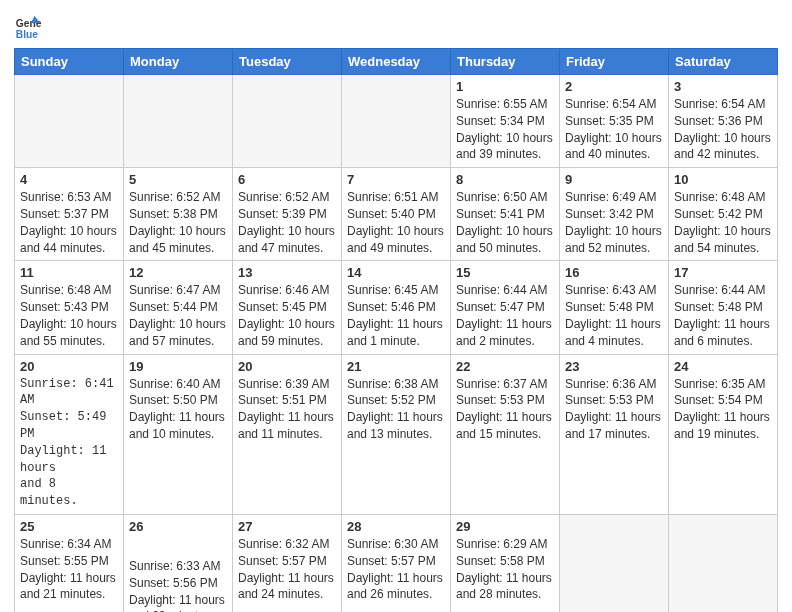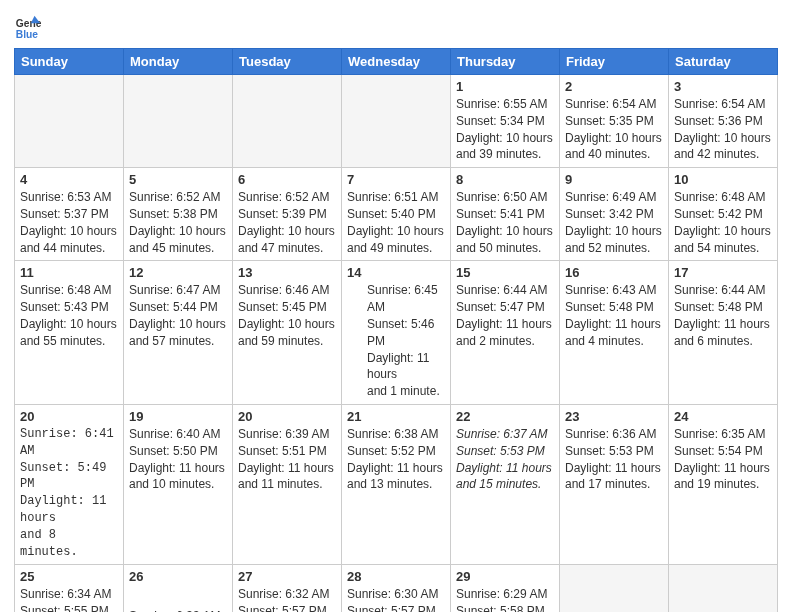--- a/index.html
+++ b/index.html
@@ -211,21 +211,21 @@
           </td>
           <td>
             <span class="day-number">13</span>
             <div class="day-info" style="white-space: pre-line;">Sunrise: 6:46 AM
 Sunset: 5:45 PM
 Daylight: 10 hours
 and 59 minutes.</div>
           </td>
           <td>
             <span class="day-number">14</span>
-            <div class="day-info" style="white-space: pre-line; margin-left: 20px;">Sunrise: 6:45 AM
+            <div class="day-info" style="white-space: pre-line;">Sunrise: 6:45 AM
 Sunset: 5:46 PM
 Daylight: 11 hours
 and 1 minute.</div>
           </td>
           <td>
             <span class="day-number">15</span>
             <div class="day-info" style="white-space: pre-line;">Sunrise: 6:44 AM
 Sunset: 5:47 PM
 Daylight: 11 hours
 and 2 minutes.</div>
@@ -269,21 +269,21 @@
           </td>
           <td>
             <span class="day-number">21</span>
             <div class="day-info" style="white-space: pre-line;">Sunrise: 6:38 AM
 Sunset: 5:52 PM
 Daylight: 11 hours
 and 13 minutes.</div>
           </td>
           <td>
             <span class="day-number">22</span>
-            <div class="day-info" style="white-space: pre-line; font-style: italic;">Sunrise: 6:37 AM
+            <div class="day-info" style="white-space: pre-line;">Sunrise: 6:37 AM
 Sunset: 5:53 PM
 Daylight: 11 hours
 and 15 minutes.</div>
           </td>
           <td>
             <span class="day-number">23</span>
             <div class="day-info" style="white-space: pre-line;">Sunrise: 6:36 AM
 Sunset: 5:53 PM
 Daylight: 11 hours
 and 17 minutes.</div>

